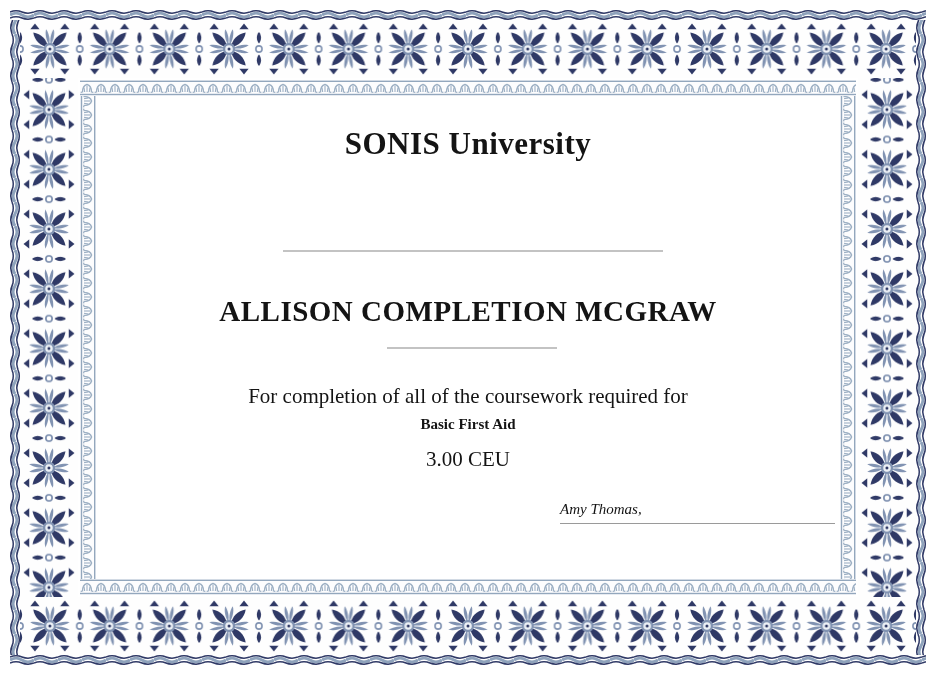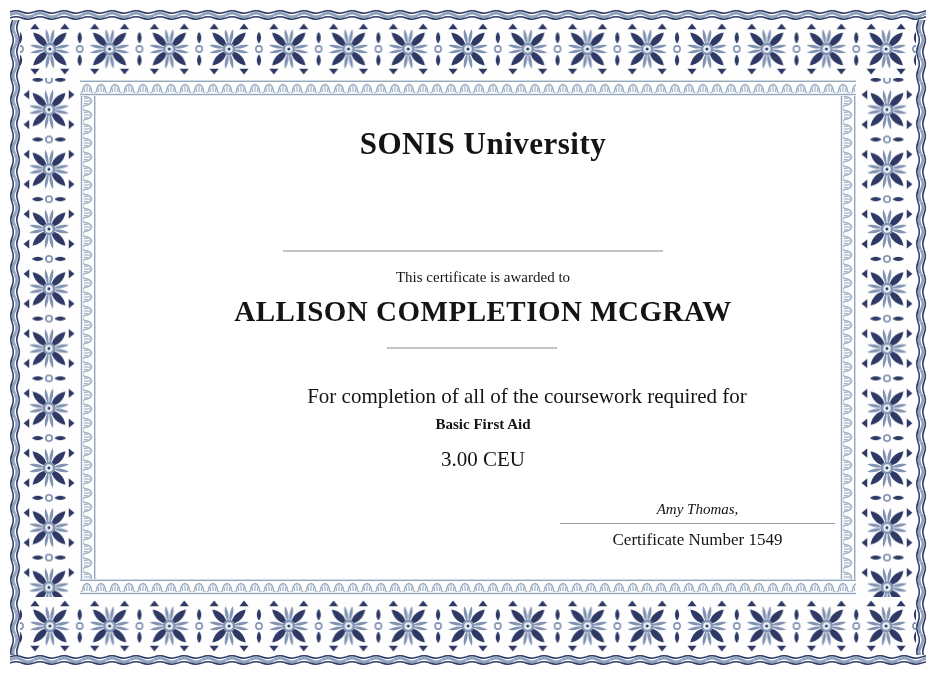--- a/index.html
+++ b/index.html
@@ -1,32 +1,32 @@
 <!DOCTYPE html>
 <html><head>
 <meta charset="utf-8">
 <style>
   html,body{margin:0;padding:0;background:#ffffff;}
   .stage{
     position:relative;width:936px;height:675px;background:#ffffff;
     font-family:"Liberation Serif", serif;color:#141414;overflow:hidden;
   }
   .border-svg{position:absolute;left:0;top:0;}
-  .ctext{position:absolute;left:111px;width:744px;text-align:center;}
+  .ctext{position:absolute;left:96px;width:744px;text-align:center;}
   .institution{top:126px;font-size:31px;font-weight:bold;letter-spacing:0.5px;}
   .heading{top:215px;font-size:21px;font-weight:bold;letter-spacing:7px;word-spacing:9px;}
   .rule{position:absolute;border-top:2px solid #c3c3c3;height:0;}
   .rule-wide{top:250px;left:283px;width:380px;}
   .rule-narrow{top:347px;left:387px;width:170px;}
   .awarded{top:269px;font-size:15px;}
   .recipient{top:295px;font-size:29px;font-weight:bold;letter-spacing:0.5px;}
-  .completion{top:384px;font-size:21px;padding-left:44px;}
+  .completion{top:384px;font-size:21px;}
   .course{top:416px;font-size:15px;font-weight:bold;}
   .credits{top:447px;font-size:21px;text-align:center;}
-  .sig{position:absolute;left:560px;top:501px;width:275px;text-align:center;}
+  .sig{position:absolute;left:560px;top:501px;width:275px;}
   .sig-name{font-size:15px;font-style:italic;padding-bottom:5px;border-bottom:1.5px solid #9a9a9a;}
   .sig-number{font-size:17px;padding-top:6px;}
 </style>
 </head>
 <body>
 
 <div class="stage">
 
   <svg class="border-svg" width="936" height="675" viewBox="0 0 936 675" aria-hidden="true">
     <defs>
@@ -152,30 +152,28 @@
     <rect x="840" y="80" width="16" height="515" fill="url(#palmRight)"></rect>
     <rect x="80" y="80" width="776" height="16" fill="url(#palmTop)"></rect>
     <rect x="80" y="579" width="776" height="16" fill="url(#palmBottom)"></rect>
   </svg>
 
   <div class="ctext institution">SONIS University</div>
 
 
   <div class="rule rule-wide"></div>
 
-  <div class="ctext awarded">This certificate is awarded to</div>
 
   <div class="ctext recipient">ALLISON COMPLETION MCGRAW</div>
 
   <div class="rule rule-narrow"></div>
 
   <div class="ctext completion">For completion of all of the coursework required for</div>
 
   <div class="ctext course">Basic First Aid</div>
 
   <div class="ctext credits">3.00 CEU</div>
 
   <div class="sig">
     <div class="sig-name">Amy Thomas,</div>
-    <div class="sig-number">Certificate Number 1549</div>
   </div>
 
 </div>
 
 </body></html>

